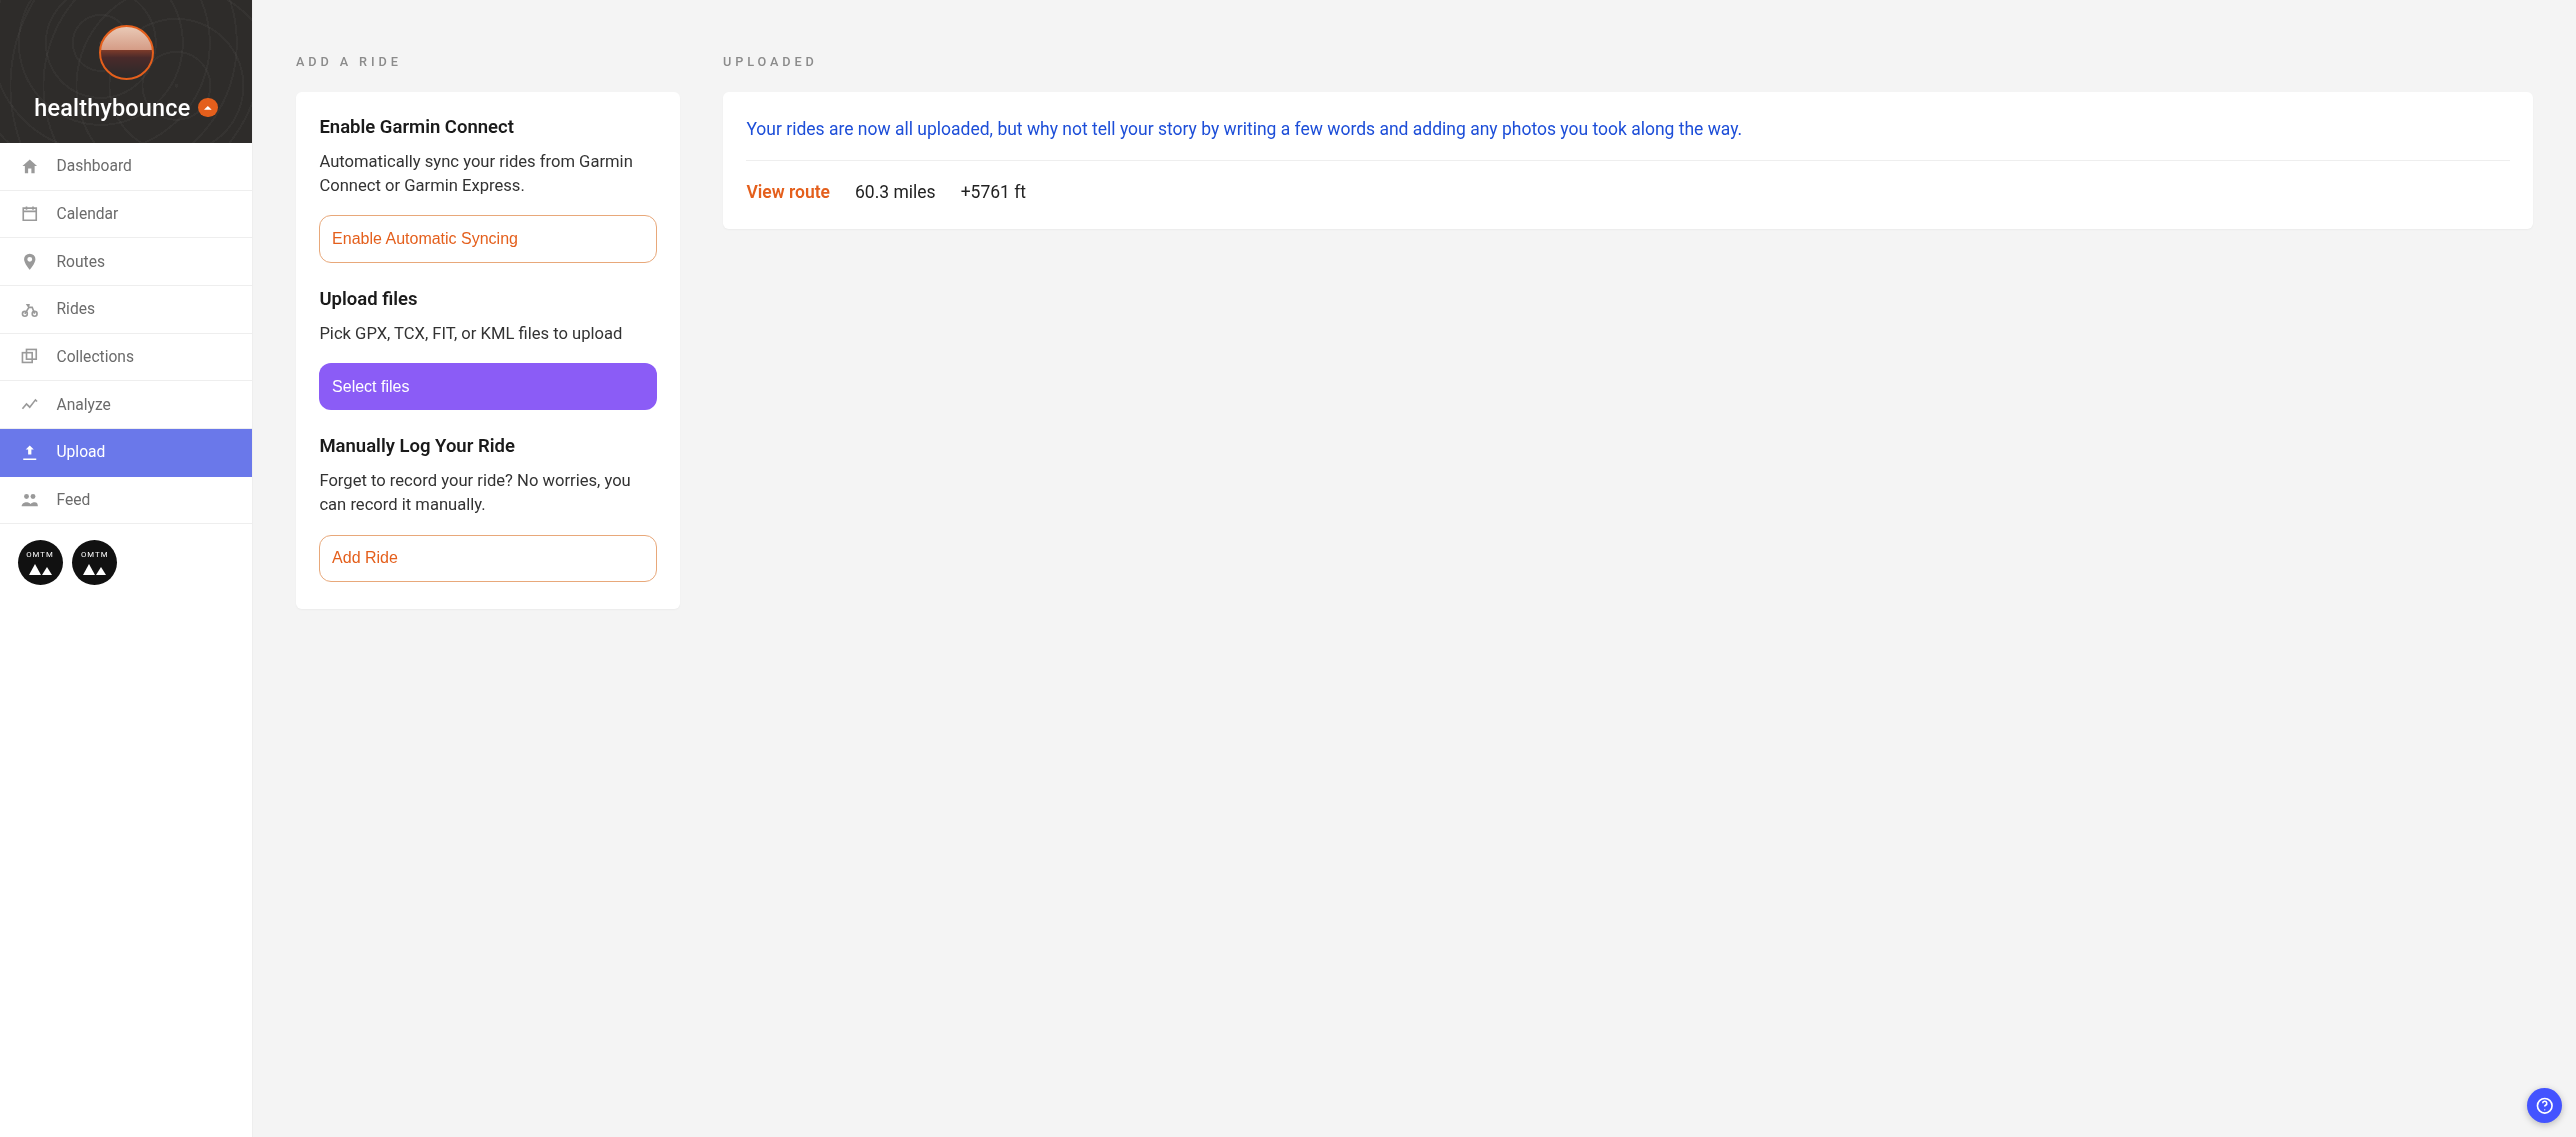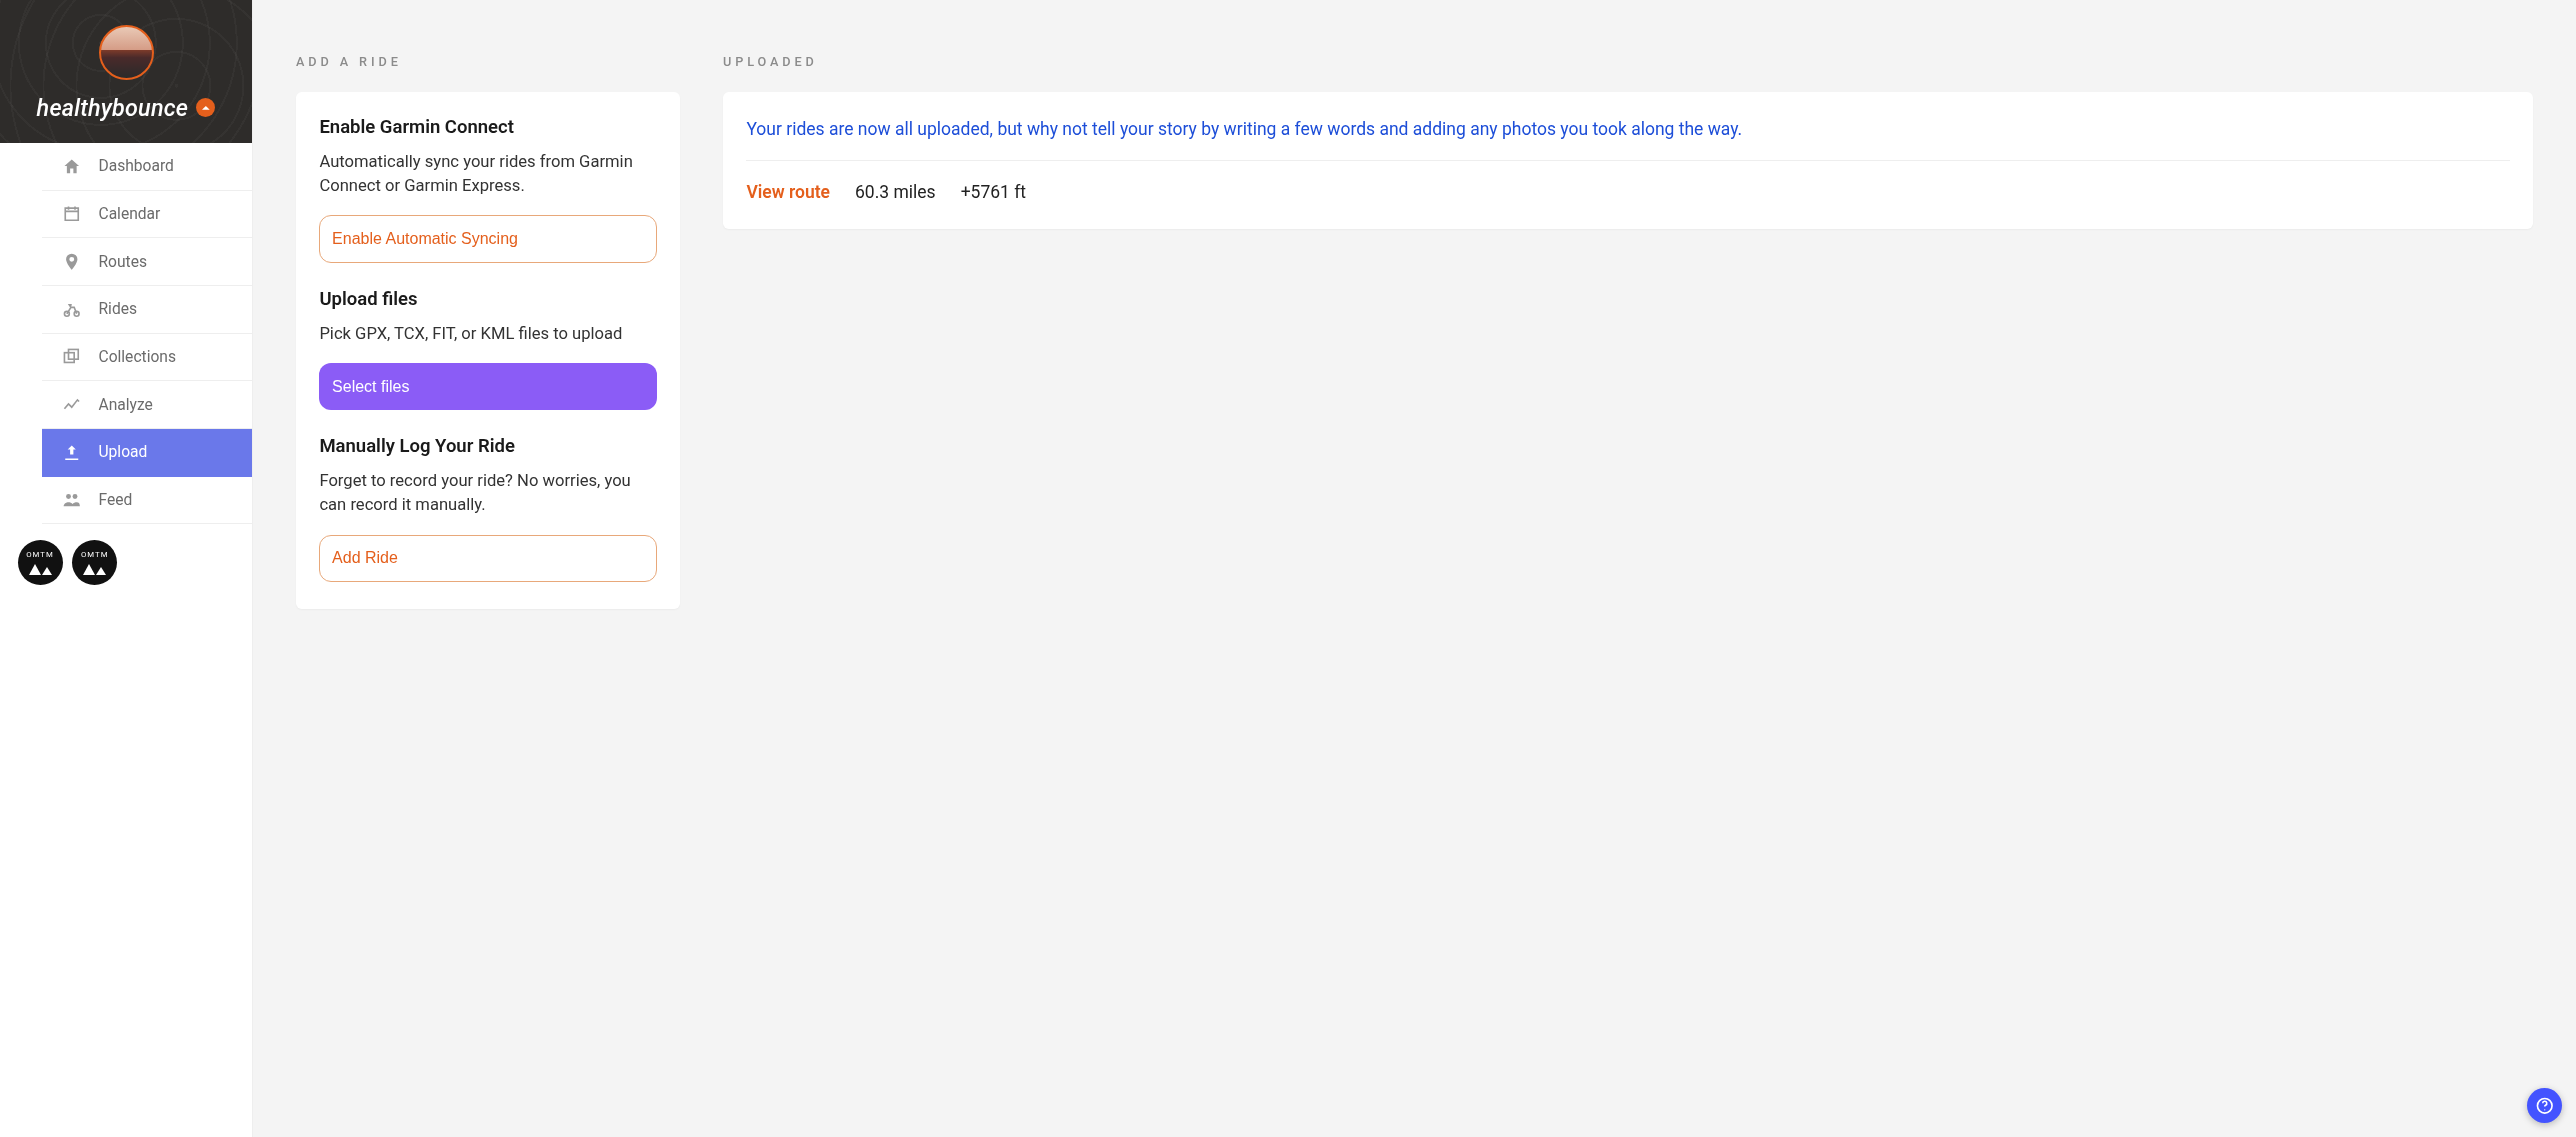--- a/index.html
+++ b/index.html
@@ -22,21 +22,20 @@
   }
   .profile {
     background: #2e2c2a;
     background-image:
       repeating-radial-gradient(circle at 40% 30%, rgba(255,255,255,0.03) 0 1.9px, transparent 1.9px 27px),
       repeating-radial-gradient(circle at 70% 60%, rgba(255,255,255,0.03) 0 1.9px, transparent 1.9px 33px);
     padding: 25px 17.5px 21.4px;
     color: #fff;
     text-align: left;
     position: relative;
-    font-style: italic;
   }
   .avatar {
     width: 55px; height: 55px; border-radius: 50%;
     background: linear-gradient(180deg,#e9c9b6 0%, #d59c86 45%, #7a3a2a 46%, #4a2a2a 60%, #2a2a2a 100%);
     border: 2.9px solid #e45f1c;
     margin: 0 auto 13.6px;
   }
   .username-row {
     display: flex; align-items: center; justify-content: center; gap: 7.8px;
   }
@@ -51,21 +50,20 @@
   .chevron-badge svg { width: 9.7px; height: 9.7px; fill: #fff; }
 
   .nav { list-style: none; }
   .nav li {
     display: flex; align-items: center; gap: 15.6px;
     padding: 13.6px 19.5px;
     border-bottom: 1px solid #eee;
     color: #6b6b6b;
     font-size: 15.6px;
     cursor: pointer;
-    margin-left: 42px;
   }
   .nav li.active {
     background: #6a78ea; color: #fff; border-bottom-color: #6a78ea;
   }
   .nav li.active .nav-icon svg { fill: #fff; }
   .nav-icon { width: 21.4px; display:flex; align-items:center; justify-content:center; }
   .nav-icon svg { width: 19.5px; height: 19.5px; fill: #9a9a9a; }
 
   .club-badges {
     display: flex; gap: 9.7px; padding: 15.6px 17.5px;

